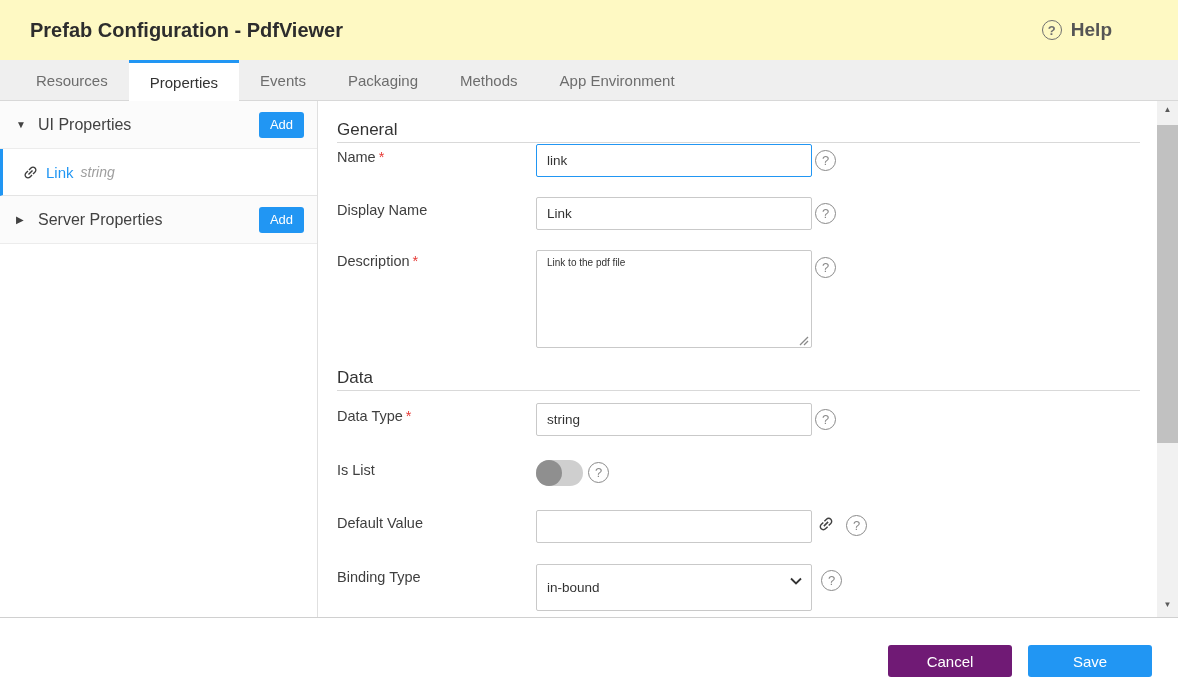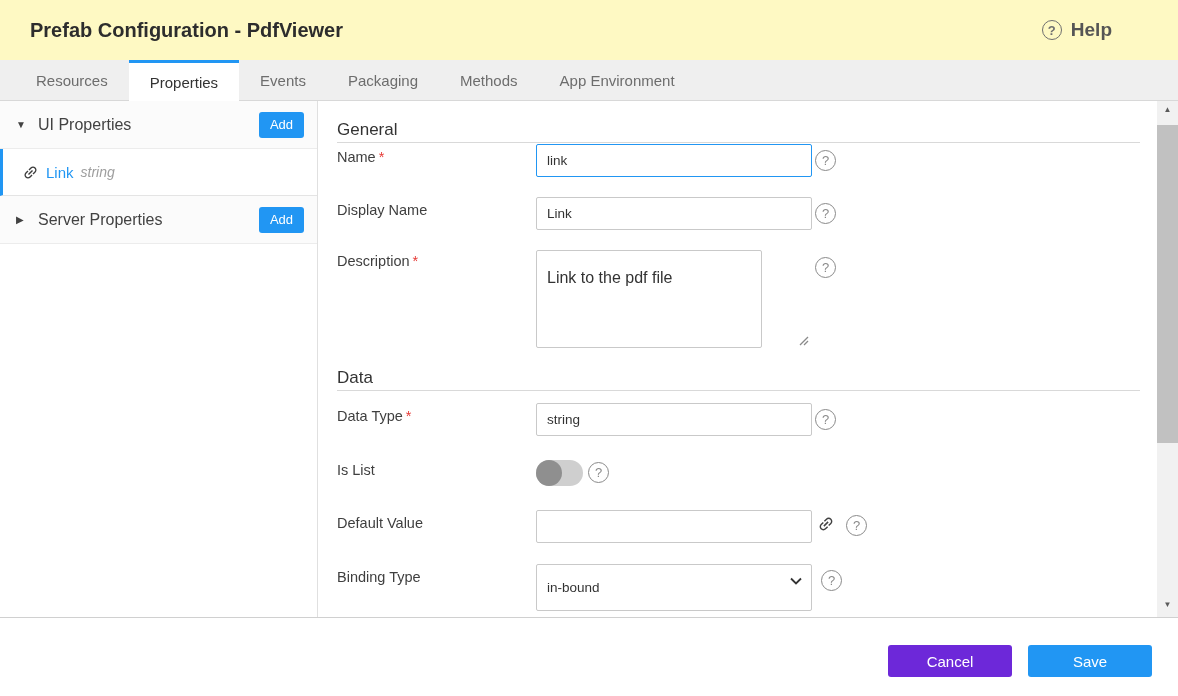--- a/index.html
+++ b/index.html
@@ -49,22 +49,22 @@
   
   .main { position:absolute; left:318px; right:21px; top:0; bottom:0; background:#fff; }
   .section-h { position:absolute; left:19px; right:17px; font-size:17px; color:#333;
                line-height:20px; padding-bottom:2px; border-bottom:1px solid #d9d9d9; }
   .f-label { position:absolute; left:19px; font-size:14.5px; color:#3f3f3f; }
   .req { color:#e53935; margin-left:3px; }
   .t-input { position:absolute; left:218px; width:276px; height:33px; border:1px solid #c9c9c9;
              border-radius:2px; padding:0 10px; font-size:13.5px; color:#333;
              font-family:"Liberation Sans",sans-serif; background:#fff; }
   .t-input.focused { border:1.5px solid #2196f3; }
-  .t-area { position:absolute; left:218px; width:226px; height:98px; border:1px solid #c9c9c9;
-            border-radius:2px; padding:18px 10px; font-size:16px; color:#333; resize:none;
+  .t-area { position:absolute; left:218px; width:276px; height:98px; border:1px solid #c9c9c9;
+            border-radius:2px; padding:6px 10px; font-size:10px; color:#333; resize:none;
             font-family:"Liberation Sans",sans-serif; background:#fff; }
   .grip { position:absolute; left:479px; width:12px; height:12px; }
   .help-icn { position:absolute; width:21px; height:21px; border-radius:50%;
               border:1.5px solid #8a8a8a; color:#8a8a8a; font-size:13px; display:flex;
               align-items:center; justify-content:center; cursor:pointer; }
   .toggle { position:absolute; left:218px; width:47px; height:26px; border-radius:13px;
             background:#cfcfcf; cursor:pointer; }
   .toggle .knob { position:absolute; left:0; top:0; width:26px; height:26px; border-radius:50%;
                   background:#8f8f8f; }
   .bind-icn { position:absolute; width:18px; height:18px; transform:rotate(-45deg); cursor:pointer; }
@@ -80,21 +80,21 @@
   .sb-up { top:0; }
   .sb-down { bottom:4px; }
   .sb-thumb { position:absolute; left:0; top:24px; width:100%; height:318px; background:#c1c1c1;
               cursor:pointer; }
 
   
   .footer { position:absolute; top:617px; left:0; right:0; height:79px; background:#fff;
             border-top:1px solid #d0d0d0; }
   .btn { position:absolute; top:27px; width:124px; height:32px; border:none; border-radius:3px;
          color:#fff; font-size:15px; font-family:"Liberation Sans",sans-serif; cursor:pointer; }
-  .btn-cancel { left:888px; background:#6d28d9; }
+  .btn-cancel { left:888px; background:#701a75; }
   .btn-save { left:1028px; background:#2196f3; }
 </style>
 </head>
 <body>
 
 <div class="page">
 
   <div class="header">
     <div class="title">Prefab Configuration - PdfViewer</div>
     <div class="help">

